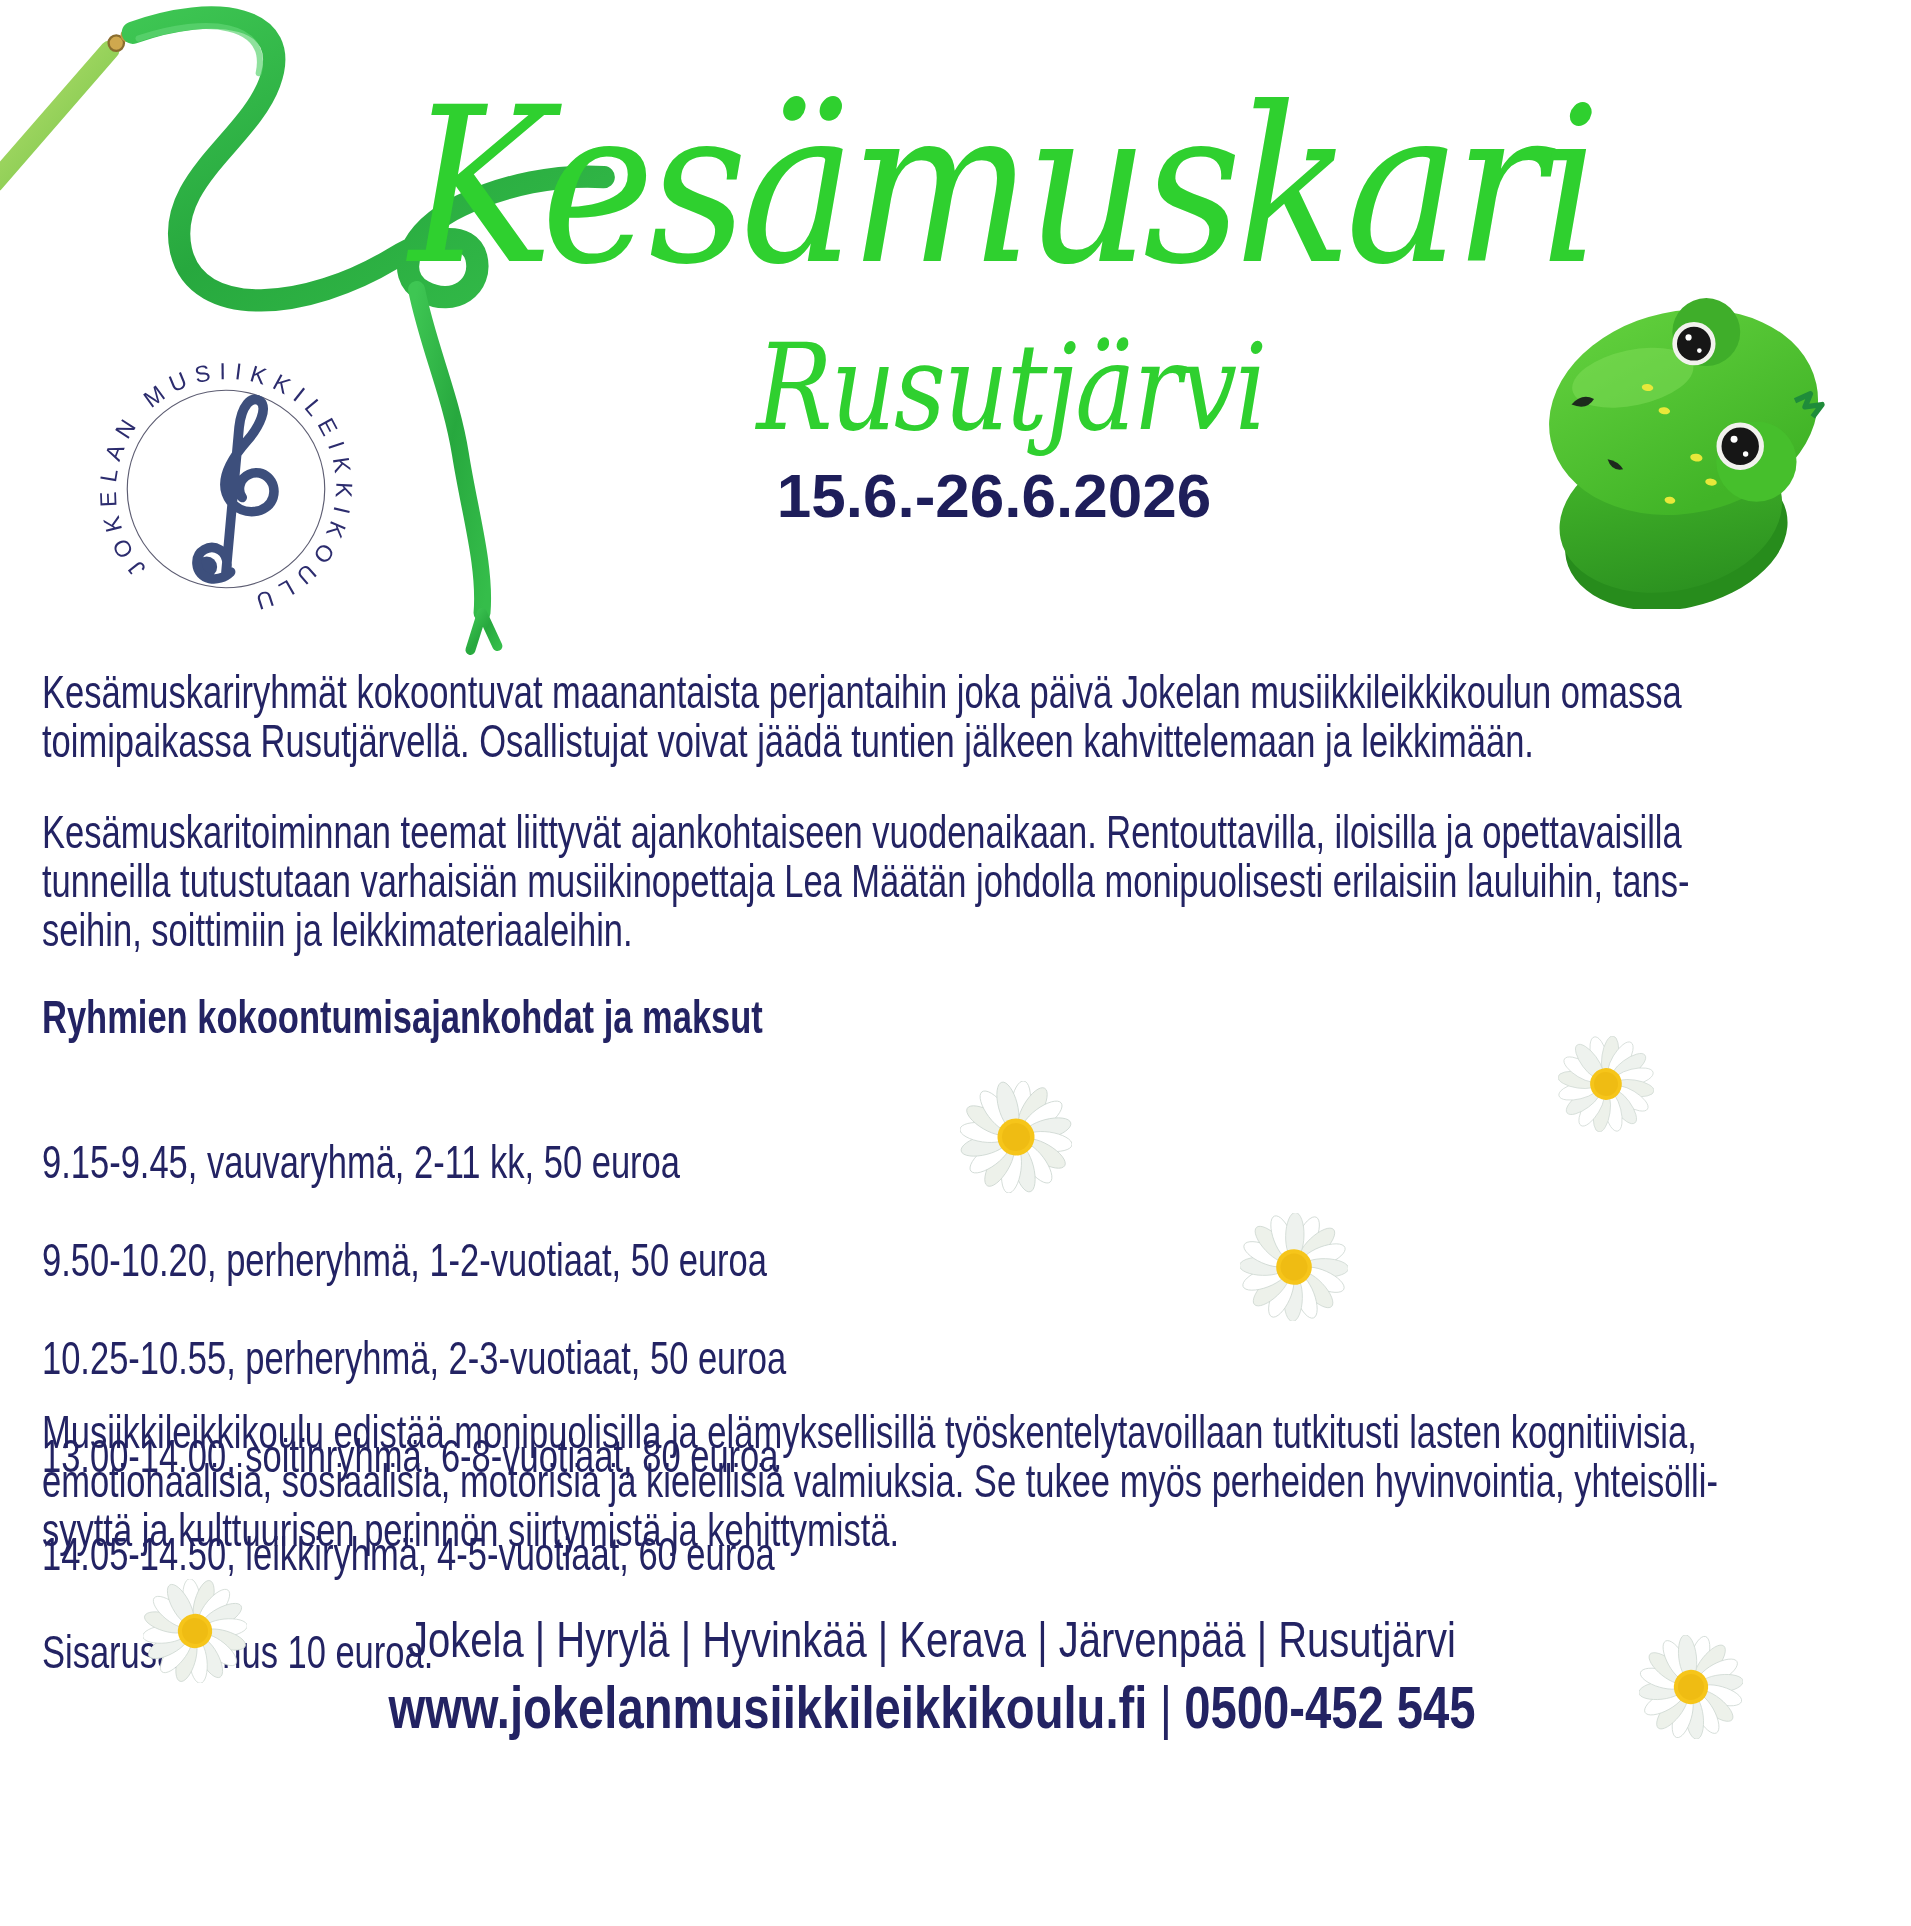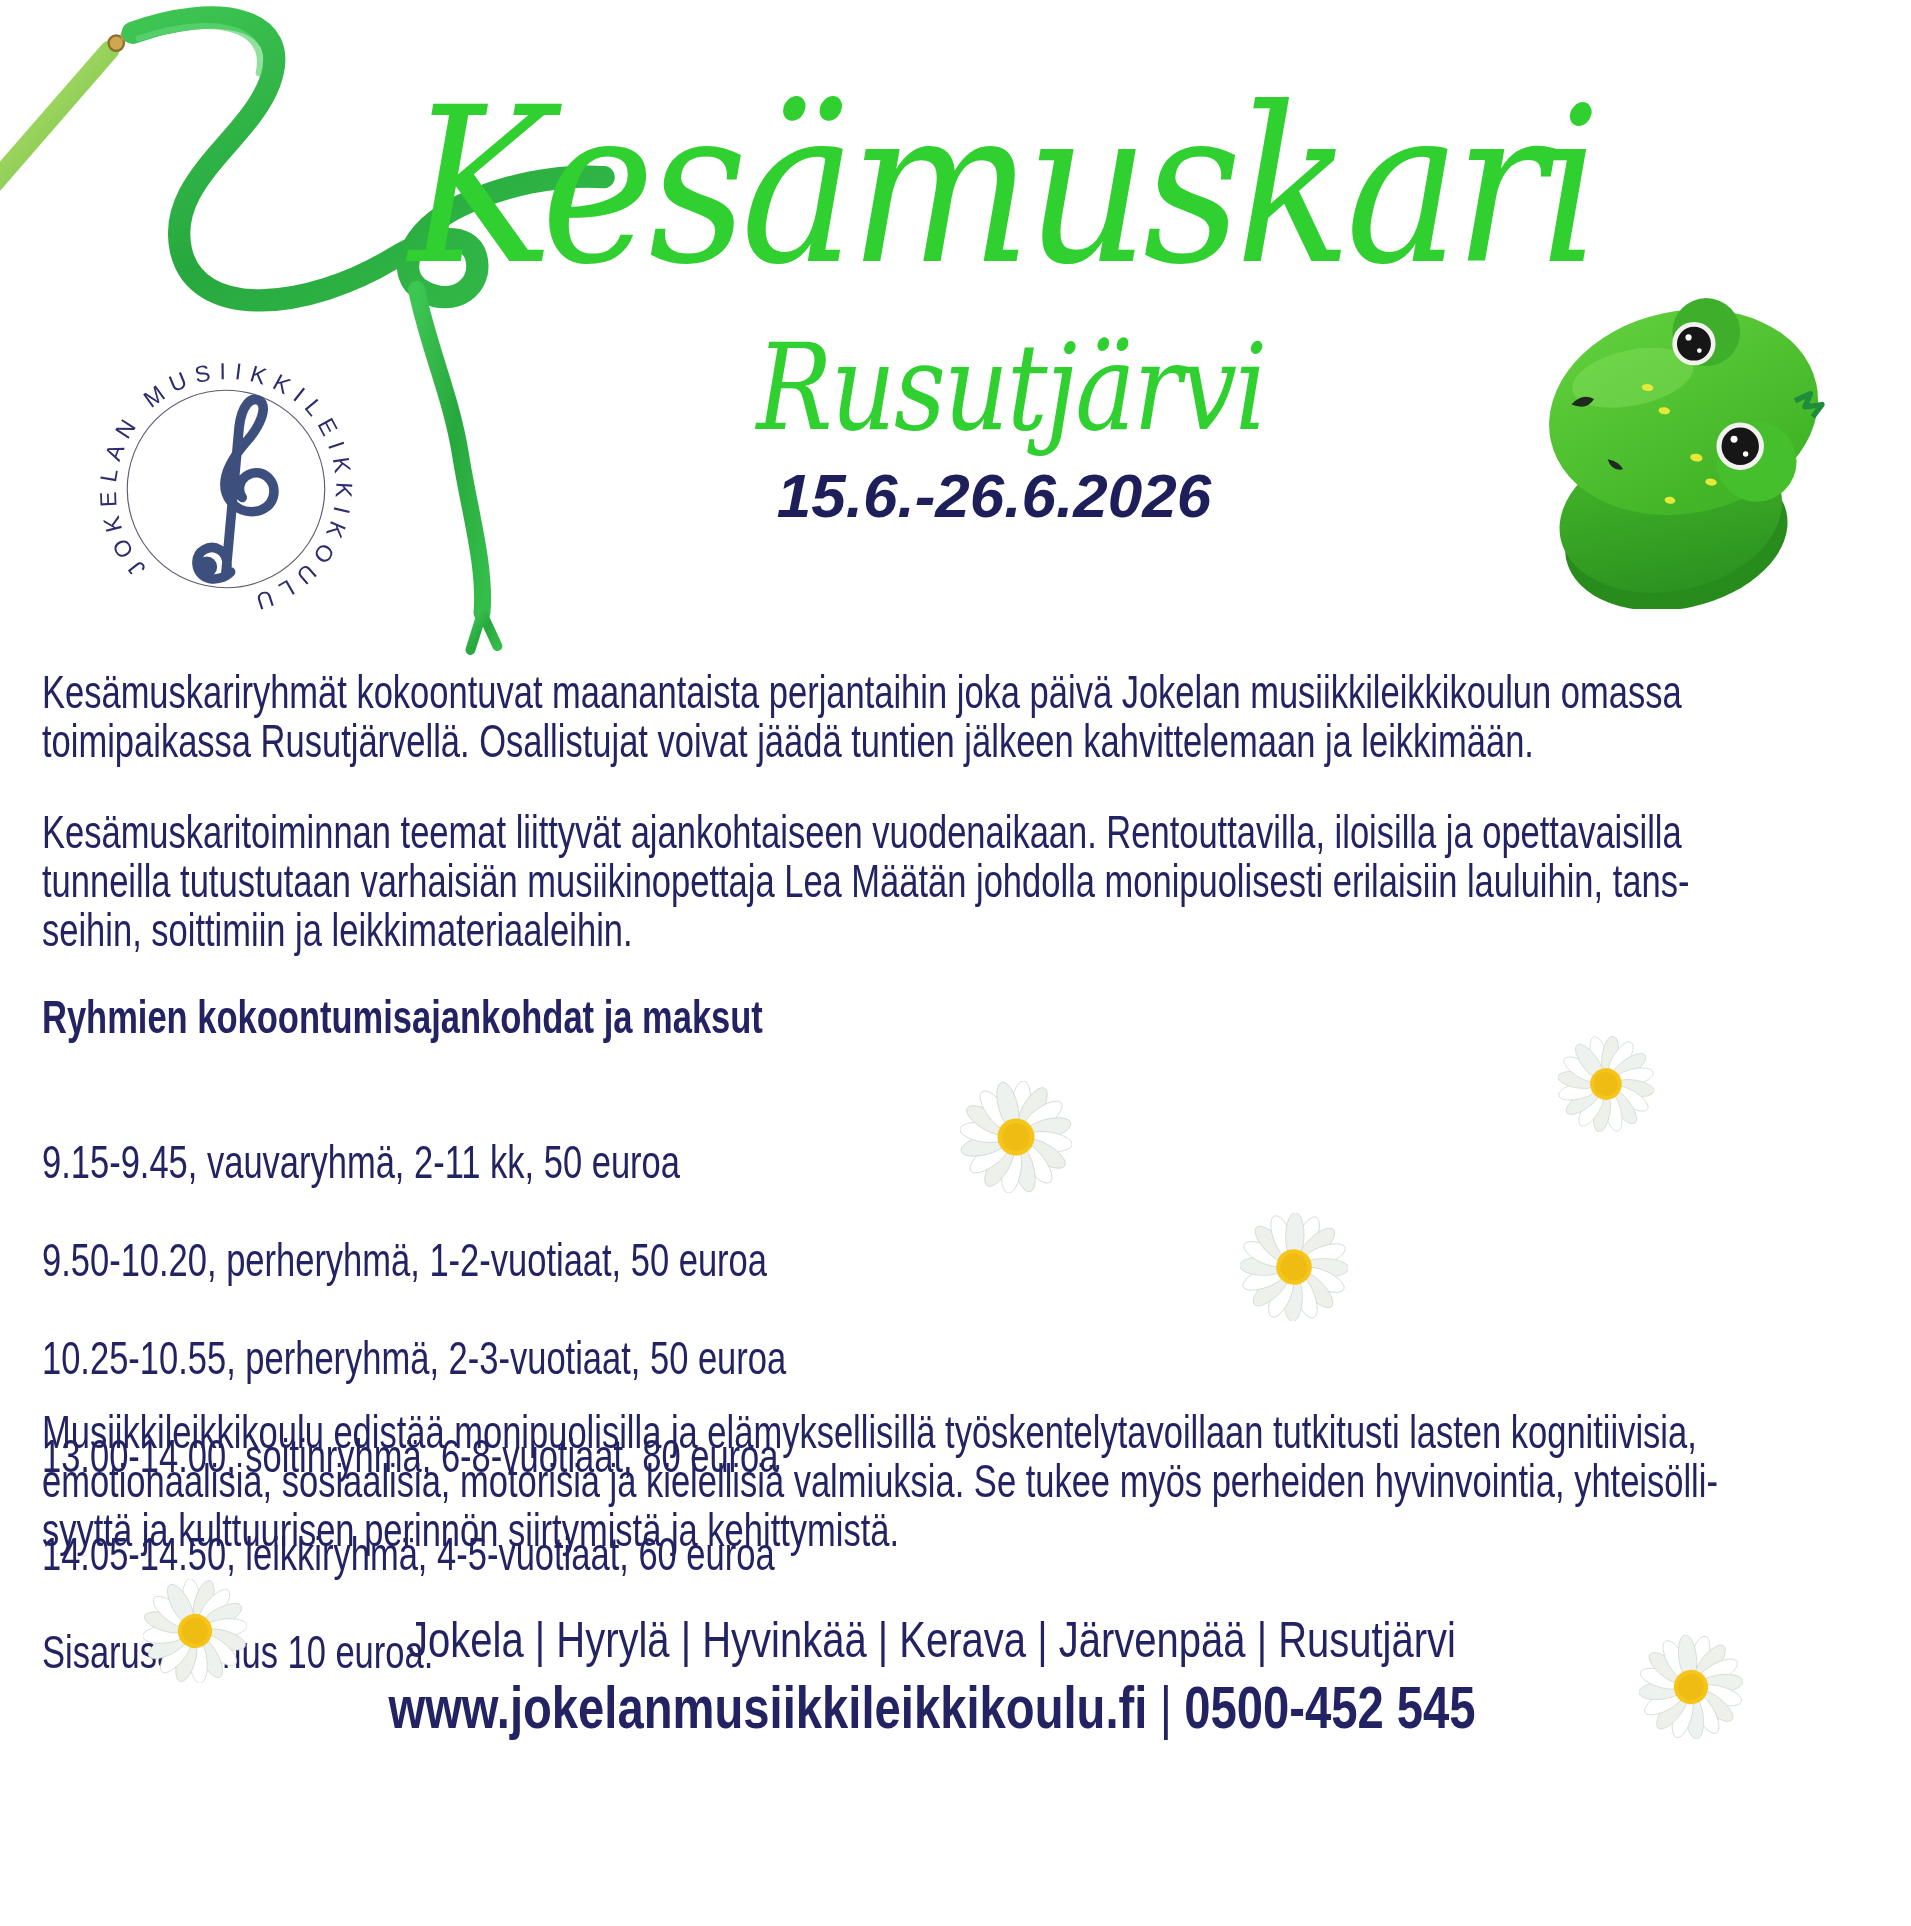--- a/index.html
+++ b/index.html
@@ -25,21 +25,21 @@
     transform:translateX(-50%) scaleX(0.89);
   }
   #subtitle{
     left:1011px; top:329px;
     font-size:119px; letter-spacing:-2.3px;
     transform:translateX(-50%) scaleX(0.85);
   }
   #dates{
     left:994px; top:460px;
     font-size:62px;
-    font-weight:bold; font-style:italic;
+    font-weight:bold; 
     color:#1e1e5a;
     white-space:nowrap;
     transform:translateX(-50%);
   }
   
   .bodytext{
     left:42px;
     width:2465px;
     font-size:46px;
     line-height:49px;

